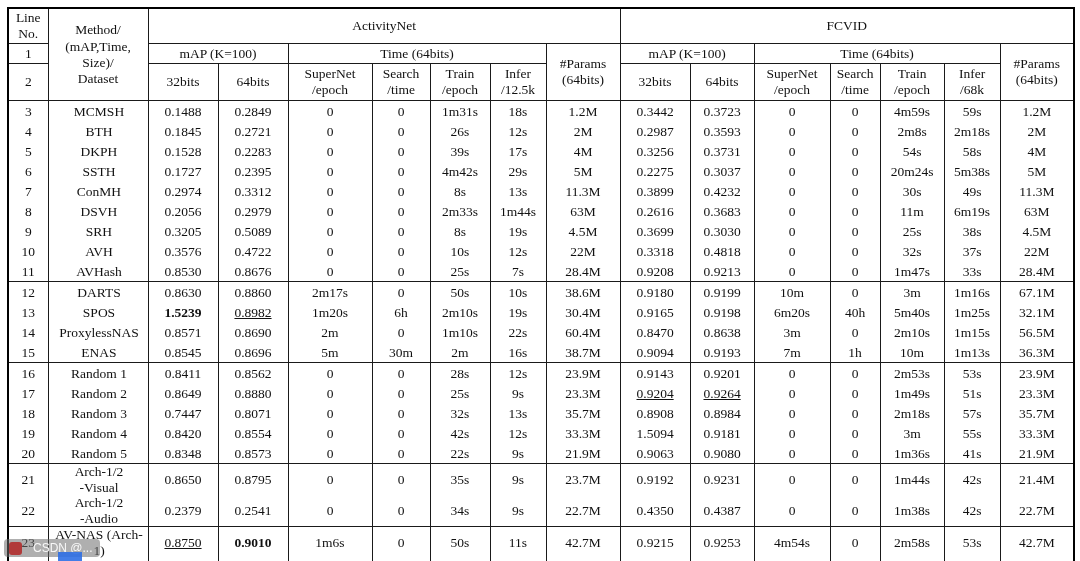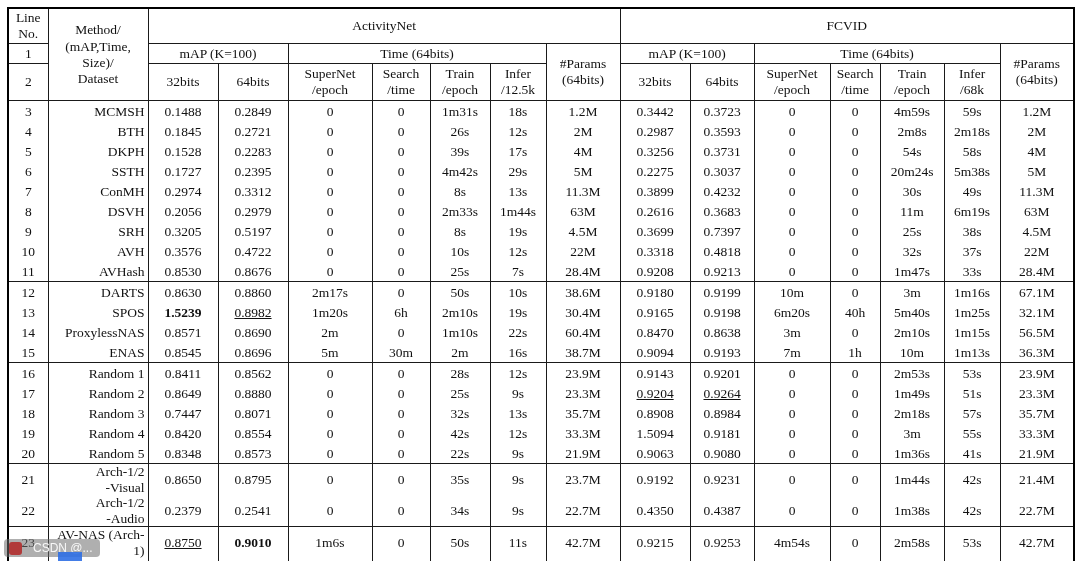--- a/index.html
+++ b/index.html
@@ -47,21 +47,21 @@
     text-align: center;
     vertical-align: middle;
     padding: 0 3px;
     height: 20px;
     line-height: 1.15;
   }
   tbody tr.group-start td {
     border-top: 1px solid #1a1a1a;
   }
   tbody td.method {
-    text-align: right;
+    text-align: center;
     padding-left: 5px;
     white-space: pre-line;
   }
   td.bold { font-weight: bold; }
   td.underline { text-decoration: underline; }
 
   .watermark {
     position: absolute;
     left: 4px;
     bottom: 4px;
@@ -272,28 +272,28 @@
           <td>0</td>
           <td>0</td>
           <td>11m</td>
           <td>6m19s</td>
           <td>63M</td>
         </tr>
         <tr>
           <td>9</td>
           <td class="method">SRH</td>
           <td>0.3205</td>
-          <td>0.5197</td>
+          <td>0.5089</td>
           <td>0</td>
           <td>0</td>
           <td>8s</td>
           <td>19s</td>
           <td>4.5M</td>
           <td>0.3699</td>
-          <td>0.7397</td>
+          <td>0.3030</td>
           <td>0</td>
           <td>0</td>
           <td>25s</td>
           <td>38s</td>
           <td>4.5M</td>
         </tr>
         <tr>
           <td>10</td>
           <td class="method">AVH</td>
           <td>0.3576</td>

